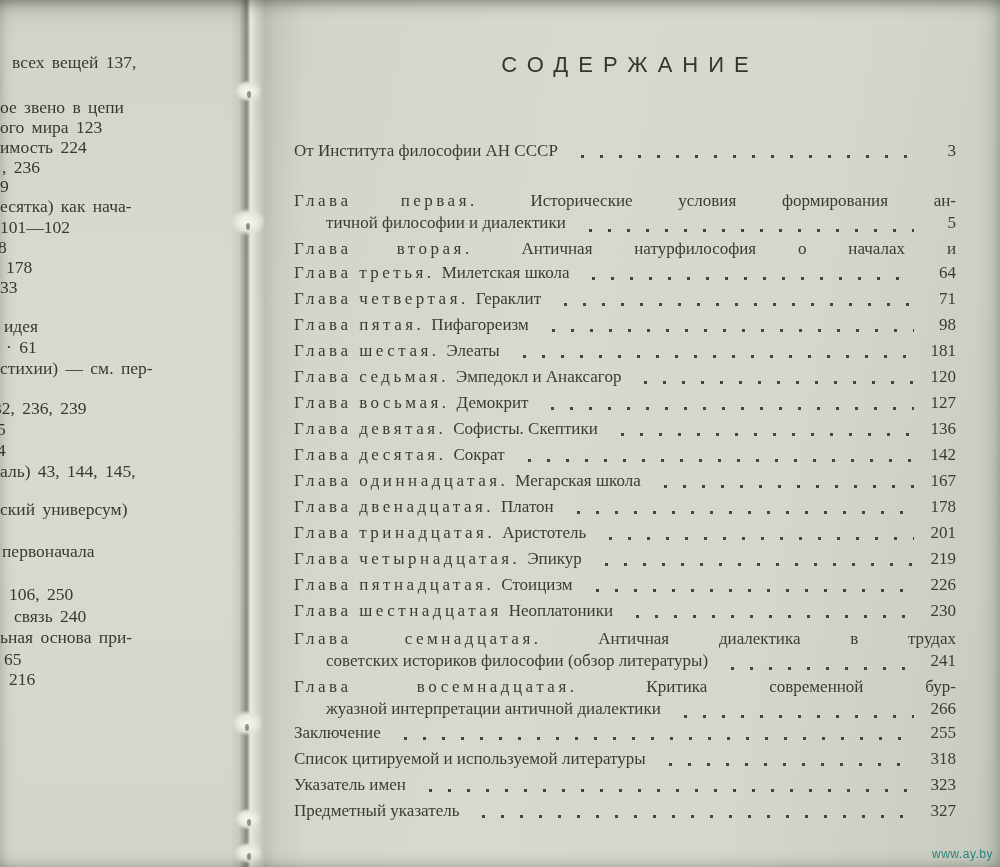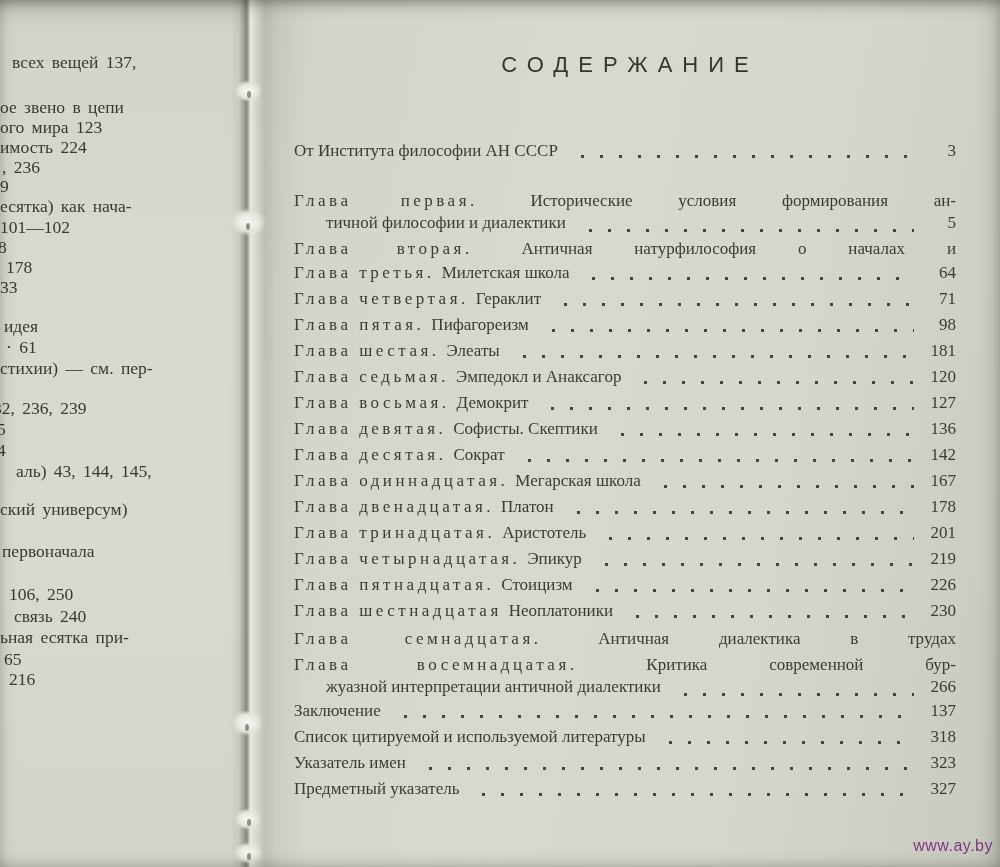--- a/index.html
+++ b/index.html
@@ -70,23 +70,23 @@
   
   .vignette{
     position:absolute;left:0;top:0;right:0;bottom:0;pointer-events:none;z-index:6;
     box-shadow:
       inset 0 14px 16px -12px rgba(38,40,32,0.50),
       inset 0 -12px 16px -12px rgba(38,40,32,0.30),
       inset 12px 0 18px -14px rgba(38,40,32,0.28),
       inset -16px 0 20px -14px rgba(38,40,32,0.30);
   }
   .watermark{
-    position:absolute;right:7px;bottom:12px;z-index:7;
+    position:absolute;right:7px;bottom:6px;z-index:7;
     font-family:"Liberation Sans","DejaVu Sans",sans-serif;
-    font-size:16px;letter-spacing:0.5px;color:#701a75;opacity:0.85;
+    font-size:12px;letter-spacing:0.5px;color:#0f766e;opacity:0.85;
   }
 </style>
 </head>
 <body>
 
 <div class="photo">
 
   <div class="left-page">
     <div class="lline" style="top:52px;left:12px">всех вещей 137,</div>
     <div class="lline" style="top:97px;left:0">ое звено в цепи</div>
@@ -98,26 +98,26 @@
     <div class="lline" style="top:217px;left:0">101—102</div>
     <div class="lline" style="top:237px;left:-2px">8</div>
     <div class="lline" style="top:257px;left:6px">178</div>
     <div class="lline" style="top:277px;left:0">33</div>
     <div class="lline" style="top:316px;left:4px">идея</div>
     <div class="lline" style="top:337px;left:6px">· 61</div>
     <div class="lline" style="top:358px;left:0">стихии) — см. пер-</div>
     <div class="lline" style="top:398px;left:-7px">32, 236, 239</div>
     <div class="lline" style="top:419px;left:-3px">5</div>
     <div class="lline" style="top:440px;left:-3px">4</div>
-    <div class="lline" style="top:461px;left:16px">аль) 43, 144, 145,</div>
+    <div class="lline" style="top:461px;left:0">аль) 43, 144, 145,</div>
     <div class="lline" style="top:499px;left:0">ский универсум)</div>
     <div class="lline" style="top:541px;left:2px">первоначала</div>
     <div class="lline" style="top:584px;left:9px">106, 250</div>
     <div class="lline" style="top:606px;left:14px">связь 240</div>
-    <div class="lline" style="top:627px;left:0">ьная есятка при-</div>
+    <div class="lline" style="top:627px;left:0">ьная основа при-</div>
     <div class="lline" style="top:649px;left:4px">65</div>
     <div class="lline" style="top:669px;left:9px">216</div>
   </div>
 
   <div class="right-page">
     <div class="toc-title">СОДЕРЖАНИЕ</div>
 
     <div class="entry single front">
       <div class="eline">
         <span>От Института философии АН СССР</span>
@@ -269,39 +269,44 @@
         <span class="leader"></span>
         <span class="pagenum">230</span>
       </div>
     </div>
 
     <div class="entry multi">
       <div class="eline first">
         <span class="head">Глава семнадцатая.</span>
         <span>Античная диалектика в трудах</span>
       </div>
+      <div class="eline last">
+        <span>советских историков философии (обзор литературы)</span>
+        <span class="leader"></span>
+        <span class="pagenum">241</span>
+      </div>
     </div>
 
     <div class="entry multi">
       <div class="eline first">
         <span class="head">Глава восемнадцатая.</span>
         <span>Критика современной бур-</span>
       </div>
       <div class="eline last">
         <span>жуазной интерпретации античной диалектики</span>
         <span class="leader"></span>
         <span class="pagenum">266</span>
       </div>
     </div>
 
     <div class="entry single">
       <div class="eline">
         <span>Заключение</span>
         <span class="leader"></span>
-        <span class="pagenum">137</span>
+        <span class="pagenum">255</span>
       </div>
     </div>
 
     <div class="entry single">
       <div class="eline">
         <span>Список цитируемой и используемой литературы</span>
         <span class="leader"></span>
         <span class="pagenum">318</span>
       </div>
     </div>

